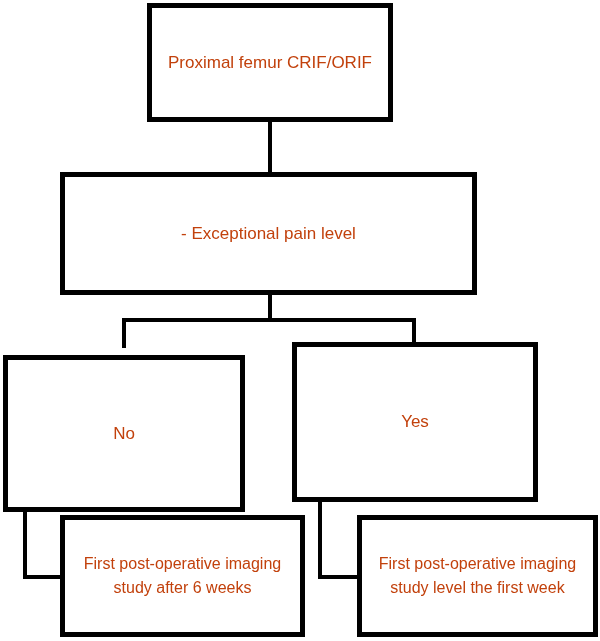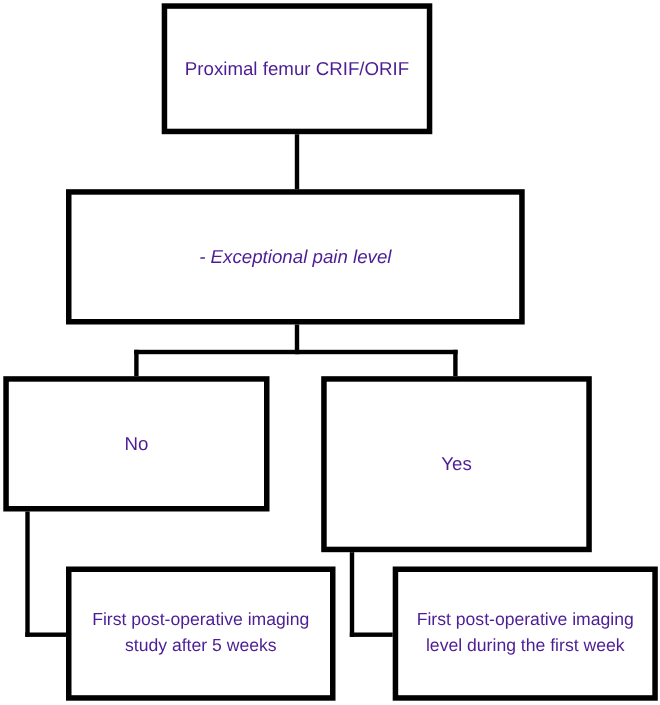--- a/index.html
+++ b/index.html
@@ -6,50 +6,50 @@
     margin: 0;
     padding: 0;
     background: #ffffff;
   }
   .canvas {
     position: relative;
     width: 600px;
     height: 641px;
     background: #ffffff;
     font-family: "Liberation Sans", sans-serif;
-    color: #4c1d95;
+    color: #c2410c;
     overflow: hidden;
   }
   .node {
     position: absolute;
     box-sizing: border-box;
     border: 5px solid #000000;
     background: #ffffff;
     display: flex;
     flex-direction: column;
     align-items: center;
     justify-content: center;
     text-align: center;
   }
   .node .txt {
     display: block;
     white-space: nowrap;
   }
   .fs-main { font-size: 17px; }
   .fs-small { font-size: 16px; }
-  .criteria-line { line-height: 30px; white-space: nowrap; font-style: italic; }
+  .criteria-line { line-height: 30px; white-space: nowrap; }
   .outcome-line { line-height: 24px; white-space: nowrap; }
   .line {
     position: absolute;
     background: #000000;
   }
   
   .node-root        { left: 147px; top: 3px;   width: 246px; height: 119px; }
   .node-criteria    { left: 60px;  top: 172px; width: 417px; height: 123px; }
-  .node-no          { left: 3px;   top: 342px; width: 242px; height: 123px; }
+  .node-no          { left: 3px;   top: 355px; width: 242px; height: 157px; }
   .node-yes         { left: 292px; top: 342px; width: 246px; height: 160px; }
   .node-outcome-no  { left: 60px;  top: 515px; width: 245px; height: 122px; }
   .node-outcome-yes { left: 357px; top: 515px; width: 241px; height: 122px; }
   
   .conn-root-stem      { left: 268px; top: 118px; width: 4px;   height: 58px; }
   .conn-criteria-stem  { left: 268px; top: 292px; width: 4px;   height: 30px; }
   .conn-branch-h       { left: 122px; top: 318px; width: 294px; height: 4px; }
   .conn-branch-left-v  { left: 122px; top: 318px; width: 4px;   height: 30px; }
   .conn-branch-right-v { left: 412px; top: 318px; width: 4px;   height: 28px; }
   .conn-no-v           { left: 23px;  top: 464px; width: 4px;   height: 115px; }
@@ -83,21 +83,21 @@
   <div class="node node-no fs-main">
     <span class="txt">No</span>
   </div>
 
   <div class="node node-yes fs-main">
     <span class="txt">Yes</span>
   </div>
 
   <div class="node node-outcome-no fs-small">
     <span class="outcome-line">First post-operative imaging</span>
-    <span class="outcome-line">study after 5 weeks</span>
+    <span class="outcome-line">study after 6 weeks</span>
   </div>
 
   <div class="node node-outcome-yes fs-small">
     <span class="outcome-line">First post-operative imaging</span>
-    <span class="outcome-line">level during the first week</span>
+    <span class="outcome-line">study level the first week</span>
   </div>
 
 </div>
 
 </body></html>

